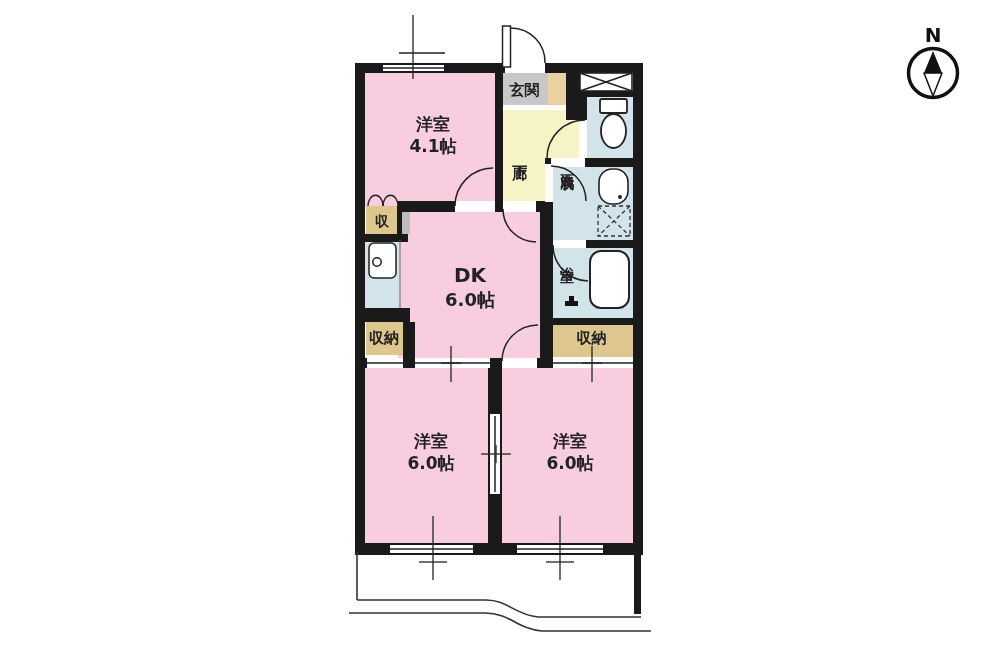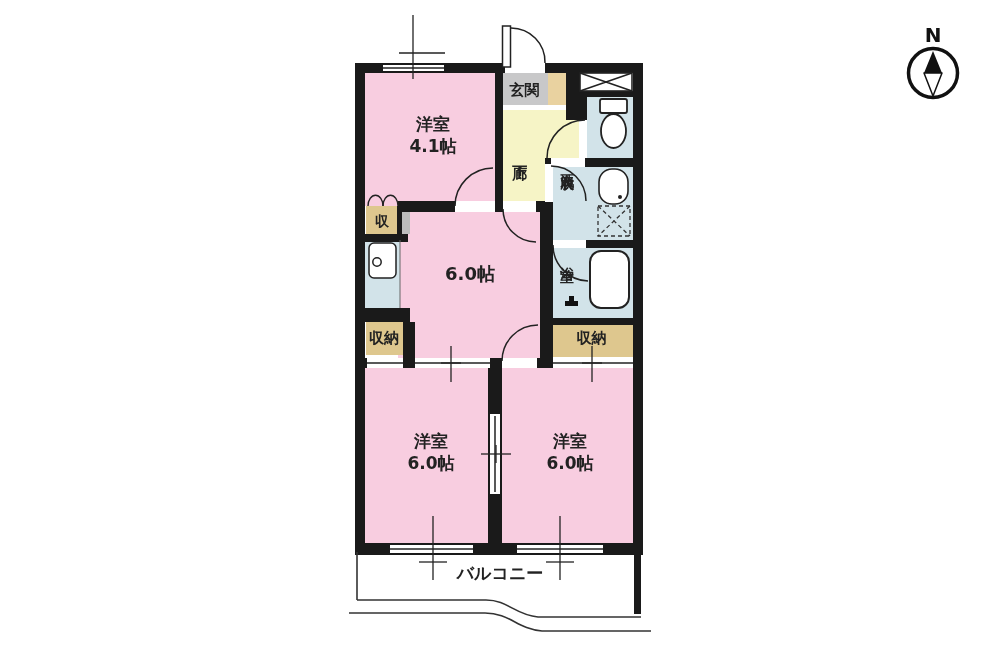--- a/index.html
+++ b/index.html
@@ -169,29 +169,29 @@
 
   <div class="lbl" style="left:383px;top:113px;width:100px;font-size:17px;">
     <span style="display:block;">洋室</span>
     <span style="display:block;">4.1帖</span>
   </div>
   <div class="lbl" style="left:501px;top:81px;width:47px;font-size:15px;">玄関</div>
   <div class="lbl v" style="left:509px;top:152px;height:54px;font-size:15px;">廊下</div>
   <div class="lbl v" style="left:558px;top:163px;height:80px;font-size:13.5px;letter-spacing:1px;">洗面脱衣</div>
   <div class="lbl v" style="left:558px;top:256px;height:40px;font-size:14px;letter-spacing:1px;">浴室</div>
   <div class="lbl" style="left:420px;top:262px;width:100px;">
+    <span style="display:block;font-size:20px;">DK</span>
     <span style="display:block;font-size:18px;">6.0帖</span>
   </div>
   <div class="lbl" style="left:366px;top:212px;width:32px;font-size:14px;">収</div>
   <div class="lbl" style="left:362px;top:329px;width:44px;font-size:15px;">収納</div>
   <div class="lbl" style="left:568px;top:329px;width:47px;font-size:15px;">収納</div>
   <div class="lbl" style="left:381px;top:430px;width:100px;font-size:17px;">
     <span style="display:block;">洋室</span>
     <span style="display:block;">6.0帖</span>
   </div>
   <div class="lbl" style="left:520px;top:430px;width:100px;font-size:17px;">
     <span style="display:block;">洋室</span>
     <span style="display:block;">6.0帖</span>
   </div>
-  <div class="lbl" style="left:430px;top:562px;width:140px;font-size:17px;">バルコニー</div>
   <div class="lbl" style="left:920px;top:22px;width:26px;font-size:20px;font-weight:700;color:#111;">N</div>
 
 </div>
 
 </body></html>

